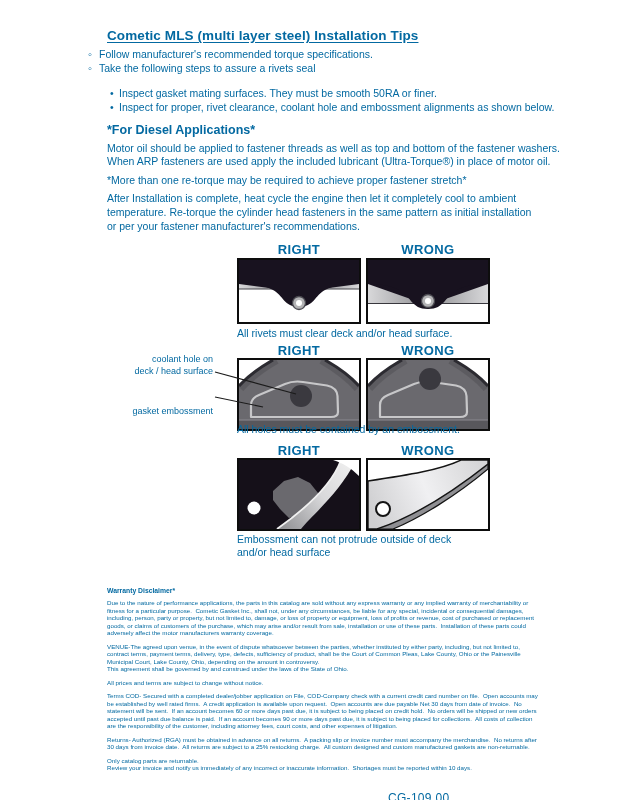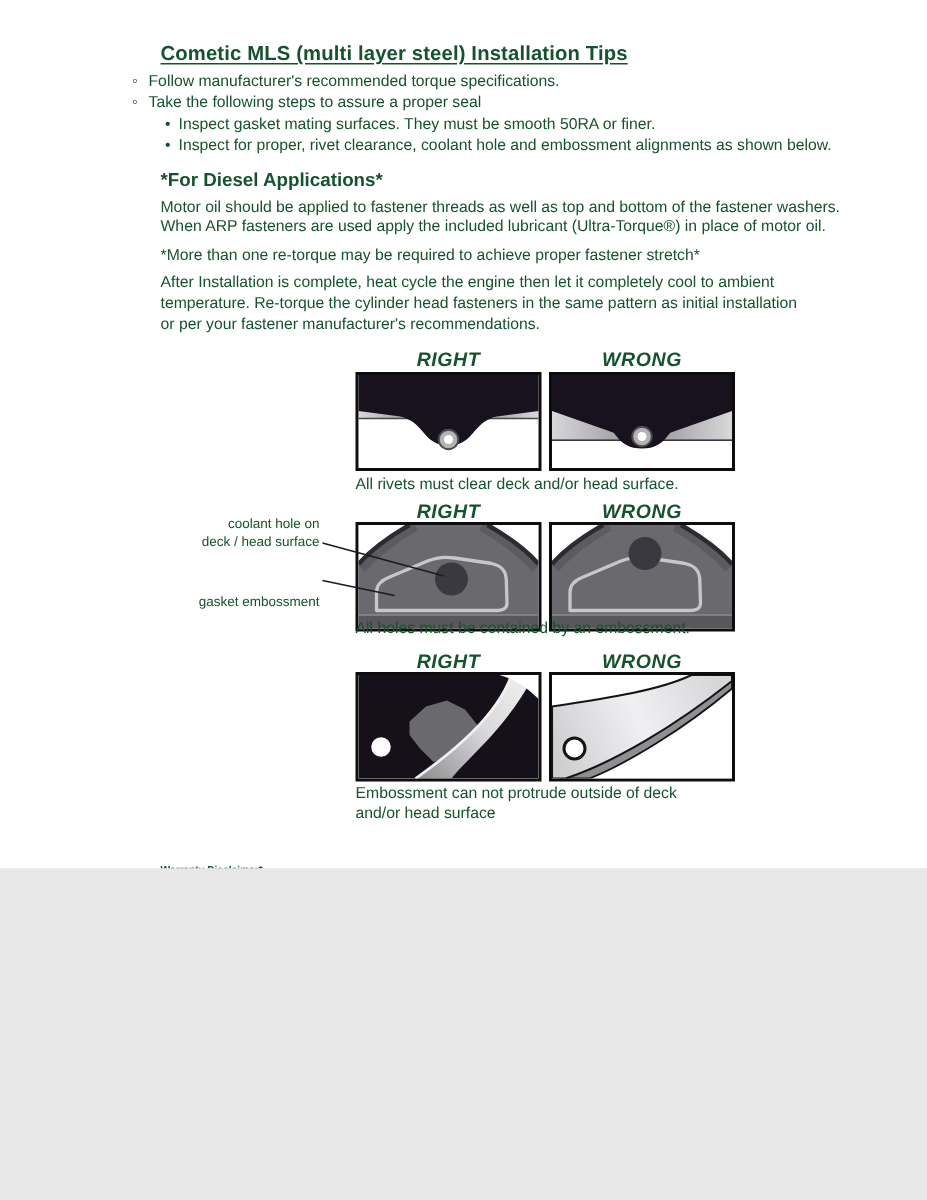--- a/index.html
+++ b/index.html
@@ -1,39 +1,39 @@
 <!DOCTYPE html>
 <html><head>
 <meta charset="utf-8">
 <style>
   * { margin:0; padding:0; box-sizing:border-box; }
   html,body { background:#e8e8e8; }
   .page {
-    position:relative; width:618px; height:579px; margin:0 auto;
+    position:relative; width:618px; height:800px; margin:0 auto;
     background:#ffffff; overflow:hidden;
-    font-family:"Liberation Sans", sans-serif; color:#14532d;
+    font-family:"Liberation Sans", sans-serif; color:#0369a1;
   }
   .pre { white-space:pre-line; }
 
   h1.title {
     margin:28px 0 0 107px; font-size:13.5px; font-weight:bold;
     text-decoration:underline; text-underline-offset:2px; letter-spacing:.1px;
   }
   ul.tips { margin:4px 0 0 89px; list-style:none; }
   ul.tips > li { position:relative; padding-left:10px; font-size:10.5px; line-height:14.4px; }
   ul.tips > li::before { content:"◦"; position:absolute; left:-1px; top:0; font-size:11px; }
-  ul.subtips { margin-left:21px; list-style:none; }
+  ul.subtips { margin-left:21px; list-style:none;margin-top:10px; }
   ul.subtips > li { position:relative; padding-left:9px; font-size:10.5px; line-height:14.4px; }
   ul.subtips > li::before { content:"•"; position:absolute; left:0; top:0; }
 
   h2.diesel-h { margin:8px 0 0 107px; font-size:12.5px; font-weight:bold; }
   p.body { margin:5px 40px 0 107px; font-size:10.5px; line-height:13.6px; }
 
   .figures { position:relative; height:322px; margin-top:6px; }
-  .fig-label { position:absolute; width:124px; text-align:center; font-size:13px; font-weight:bold; letter-spacing:.4px;font-style:italic; }
+  .fig-label { position:absolute; width:124px; text-align:center; font-size:13px; font-weight:bold; letter-spacing:.4px; }
   .fig-box { position:absolute; width:124px; border:2px solid #0d0d0d; background:#fff; line-height:0; }
   .fig-box svg { display:block; width:120px; }
   .fig-caption { position:absolute; font-size:10.5px; line-height:13px; }
   .small-label { position:absolute; left:95px; width:118px; text-align:right; font-size:9px; line-height:11.5px; }
   .leader-svg { position:absolute; inset:0; width:100%; height:100%; pointer-events:none; }
 
   .disclaimer { margin:26px 0 0 107px; }
   .disclaimer .d-head { font-size:6.8px; font-weight:bold; margin-bottom:5px; }
   .disclaimer p { font-size:6.2px; line-height:7.5px; white-space:pre; margin-bottom:6px; }
 
@@ -64,21 +64,21 @@
           <stop offset=".5" stop-color="#f0f0f2"></stop>
           <stop offset="1" stop-color="#d6d6d8"></stop>
       </linearGradient>
     </defs>
   </svg>
 
   <h1 class="title">Cometic MLS (multi layer steel) Installation Tips</h1>
 
   <ul class="tips">
     <li>Follow manufacturer's recommended torque specifications.</li>
-    <li>Take the following steps to assure a proper seal</li>
+    <li>Take the following steps to assure a rivets seal</li>
     <ul class="subtips">
       <li>Inspect gasket mating surfaces.  They must be smooth 50RA or finer.</li>
       <li>Inspect for proper, rivet clearance, coolant hole and embossment alignments as shown below.</li>
     </ul>
   </ul>
 
   <h2 class="diesel-h">*For Diesel Applications*</h2>
   <p class="body pre">Motor oil should be applied to fastener threads as well as top and bottom of the fastener washers.
 When ARP fasteners are used apply the included lubricant (Ultra-Torque®) in place of motor oil.</p>
   <p class="body">*More than one re-torque may be required to achieve proper fastener stretch*</p>

